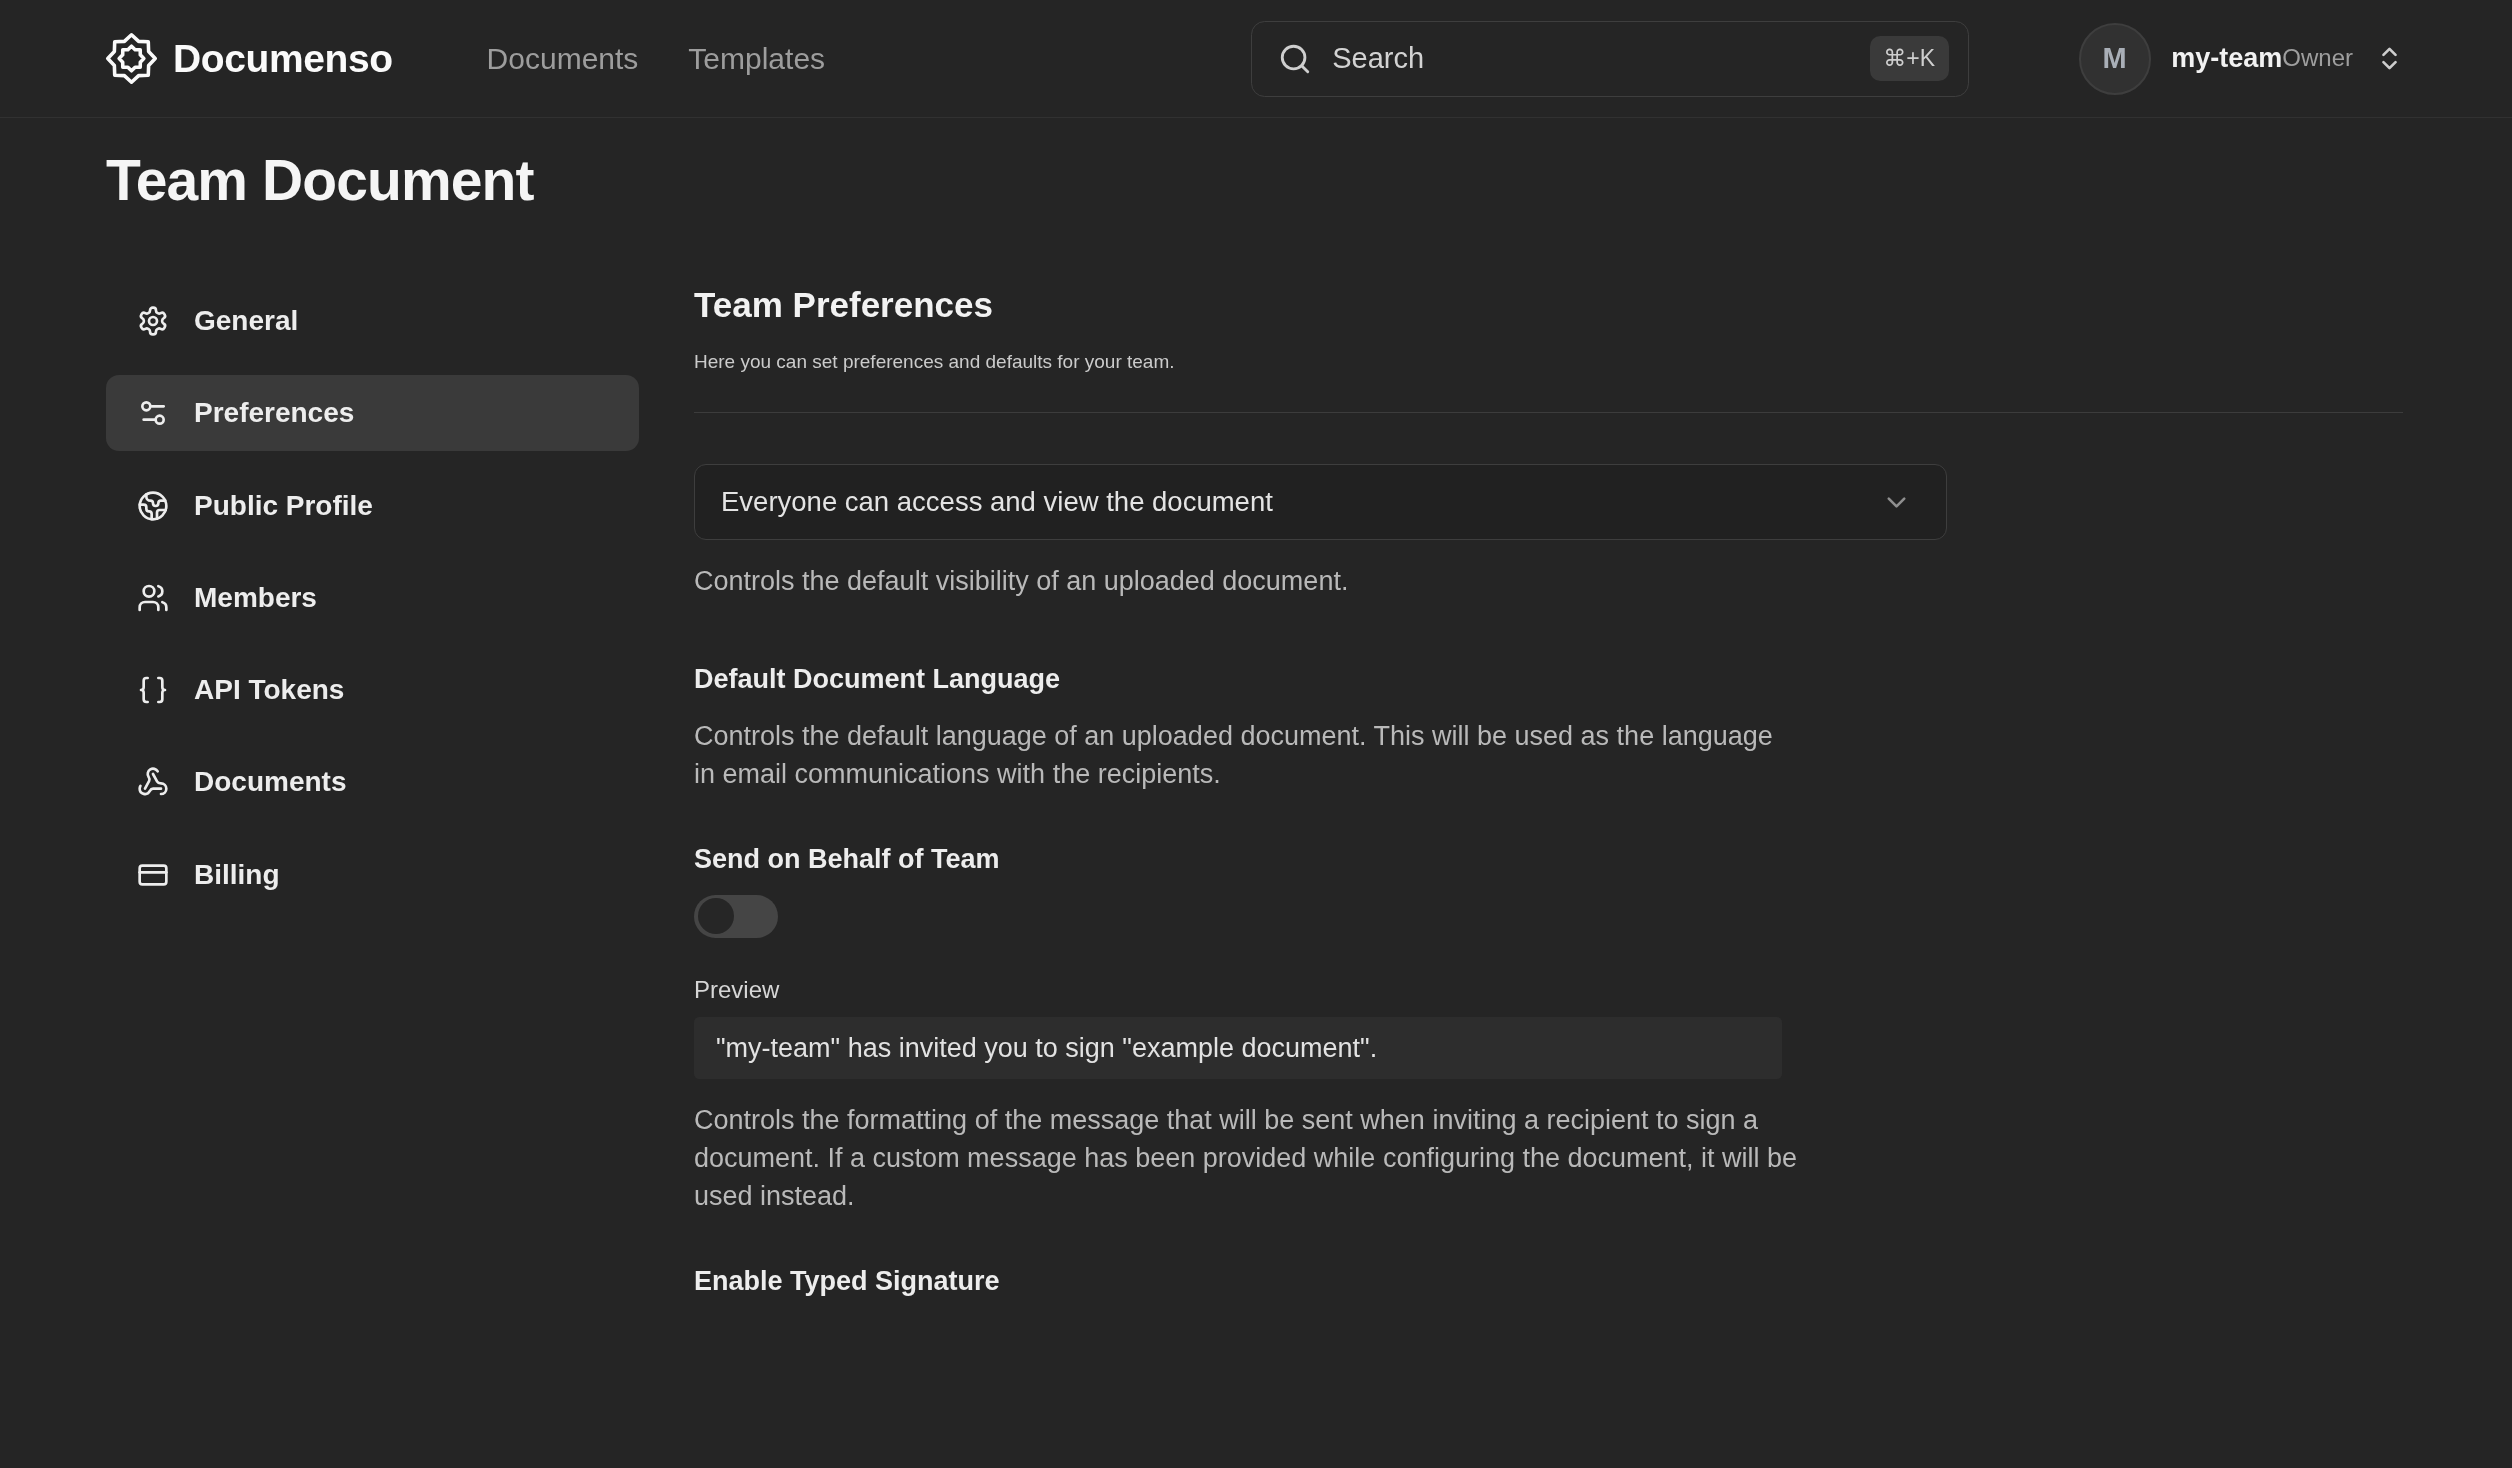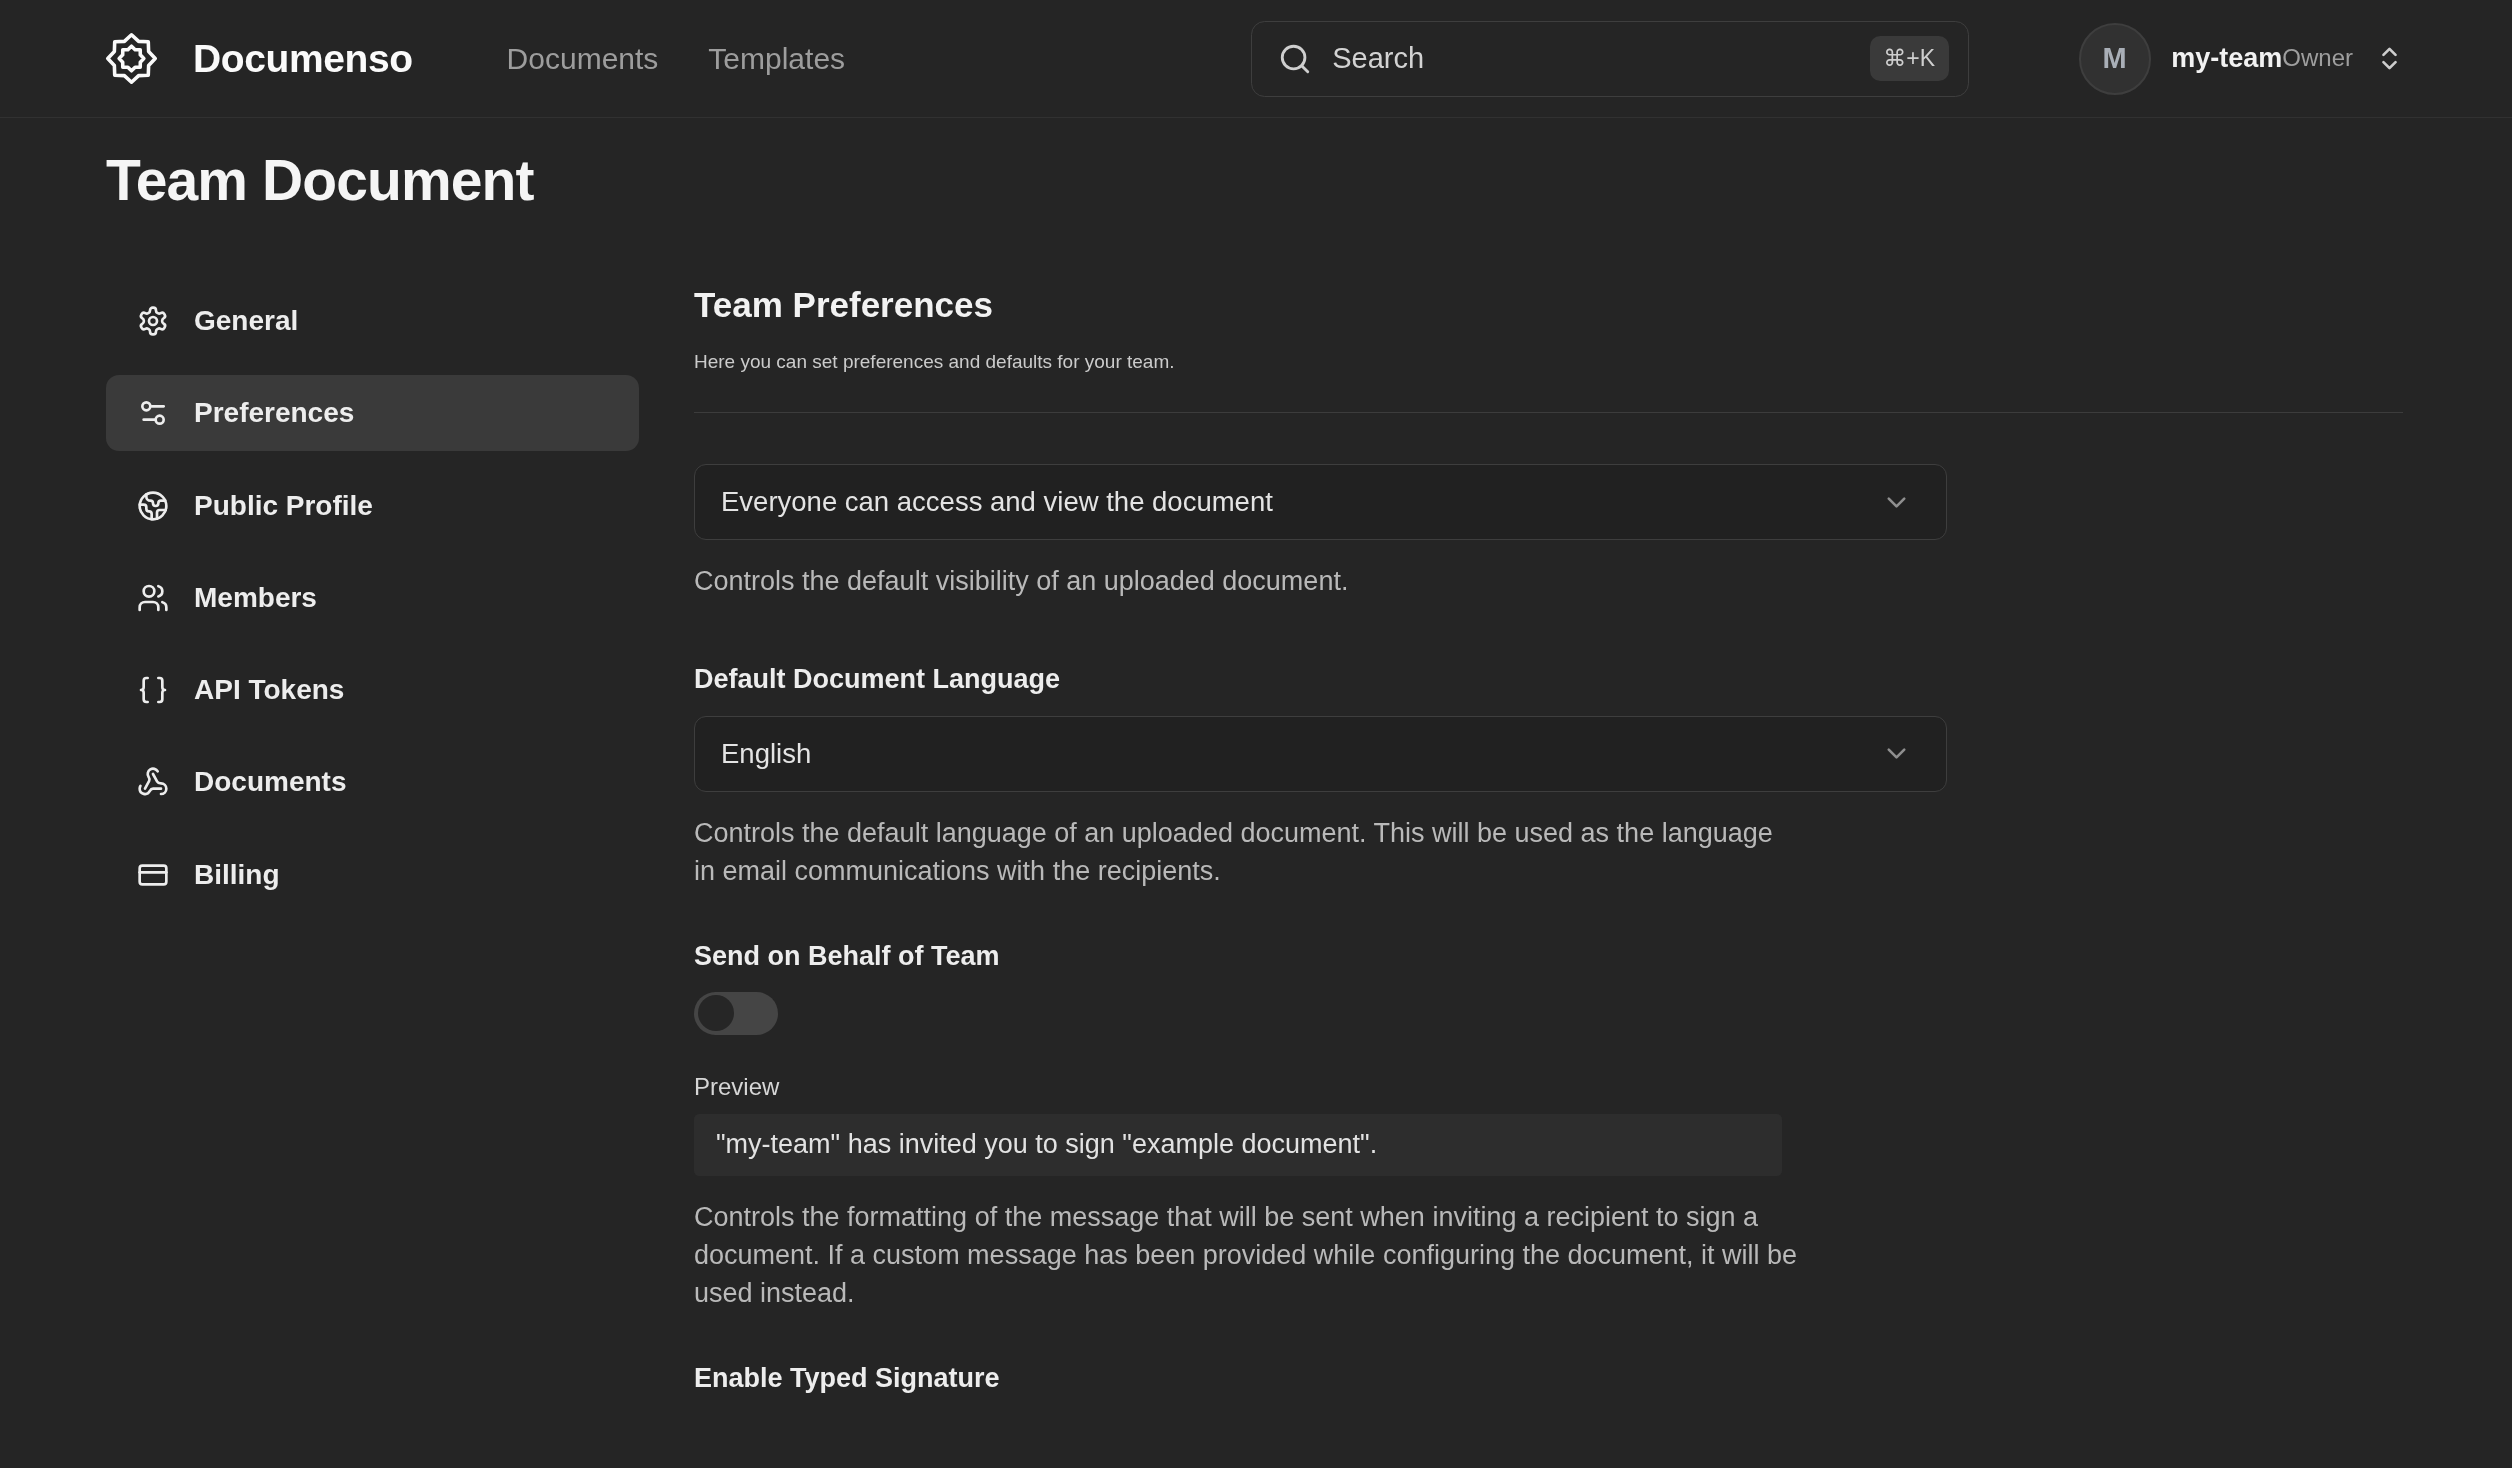--- a/index.html
+++ b/index.html
@@ -12,21 +12,21 @@
   }
 
   
   .topnav {
     height: 118px;
     display: flex;
     align-items: center;
     padding: 0 108px 0 103px;
     border-bottom: 1.7px solid #313131;
   }
-  .logo { display: flex; align-items: center; gap: 33px; }
+  .logo { display: flex; align-items: center; gap: 13px; }
   .logo svg { width: 57px; height: 57px; }
   .logo .brand { font-size: 39px; font-weight: 700; color: #fafafa; letter-spacing: -0.4px; }
   .navlinks { display: flex; align-items: center; gap: 50px; margin-left: 94px; }
   .navlink { font-size: 30px; font-weight: 500; color: #9d9d9d; text-decoration: none; cursor: pointer; text-align: center; }
 
   .searchbox {
     margin-left: auto;
     width: 718px; height: 76px;
     border: 1.7px solid #3e3e3e;
     border-radius: 13.7px;
@@ -236,26 +236,20 @@
         <span class="val">Everyone can access and view the document</span>
         <svg class="chev" viewBox="0 0 24 24" fill="none" stroke-width="2" stroke-linecap="round" stroke-linejoin="round">
             <path d="m6 9 6 6 6-6"></path>
           </svg>
       </div>
       <p class="help">Controls the default visibility of an uploaded document.</p>
     </div>
 
     <div class="mt-section2">
       <div class="field-label">Default Document Language</div>
-      <div class="select">
-        <span class="val">English</span>
-        <svg class="chev" viewBox="0 0 24 24" fill="none" stroke-width="2" stroke-linecap="round" stroke-linejoin="round">
-            <path d="m6 9 6 6 6-6"></path>
-          </svg>
-      </div>
       <p class="help narrow">Controls the default language of an uploaded document. This will be used as the language in email communications with the recipients.</p>
     </div>
 
     <div class="mt-section">
       <div class="field-label">Send on Behalf of Team</div>
       <div class="toggle off">
           <div class="knob"></div>
         </div>
 
       <div class="preview-label">Preview</div>

